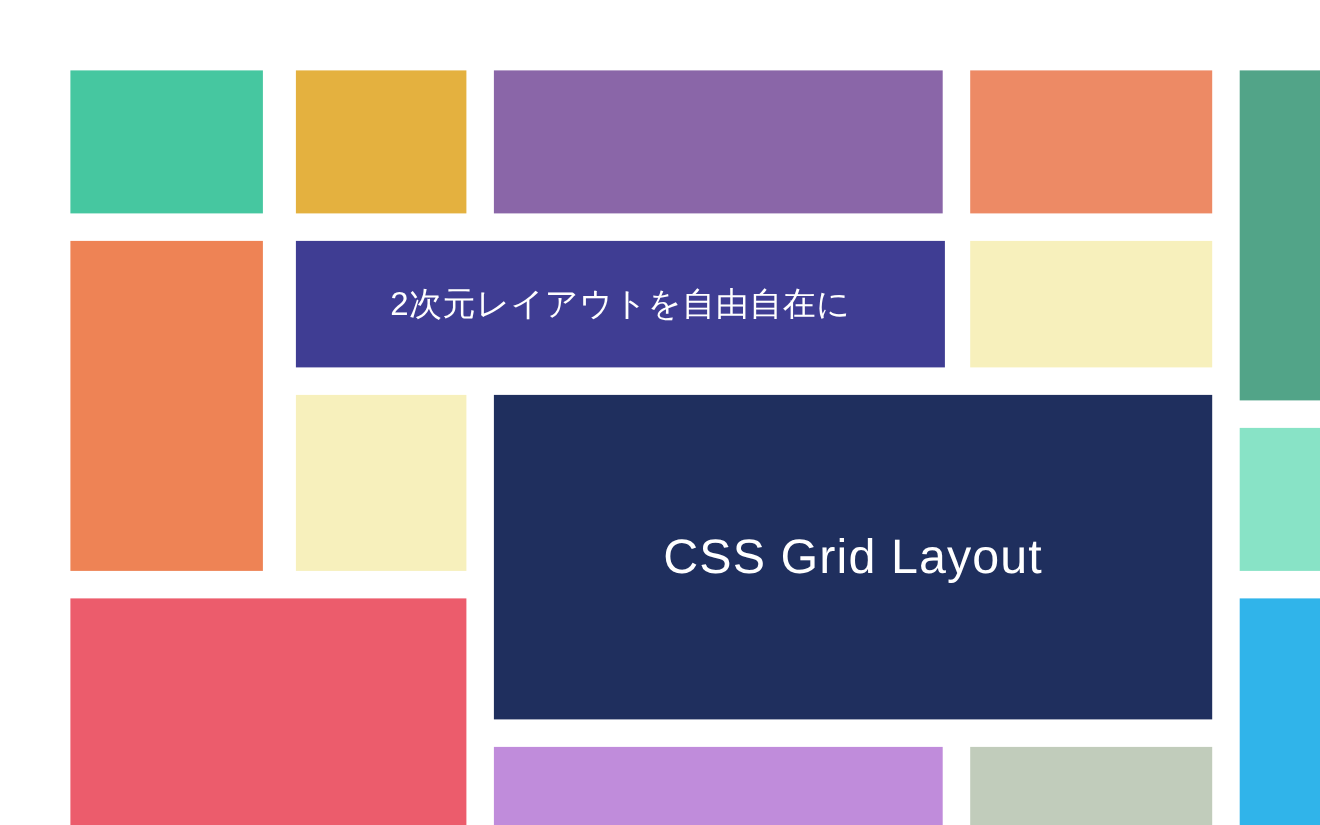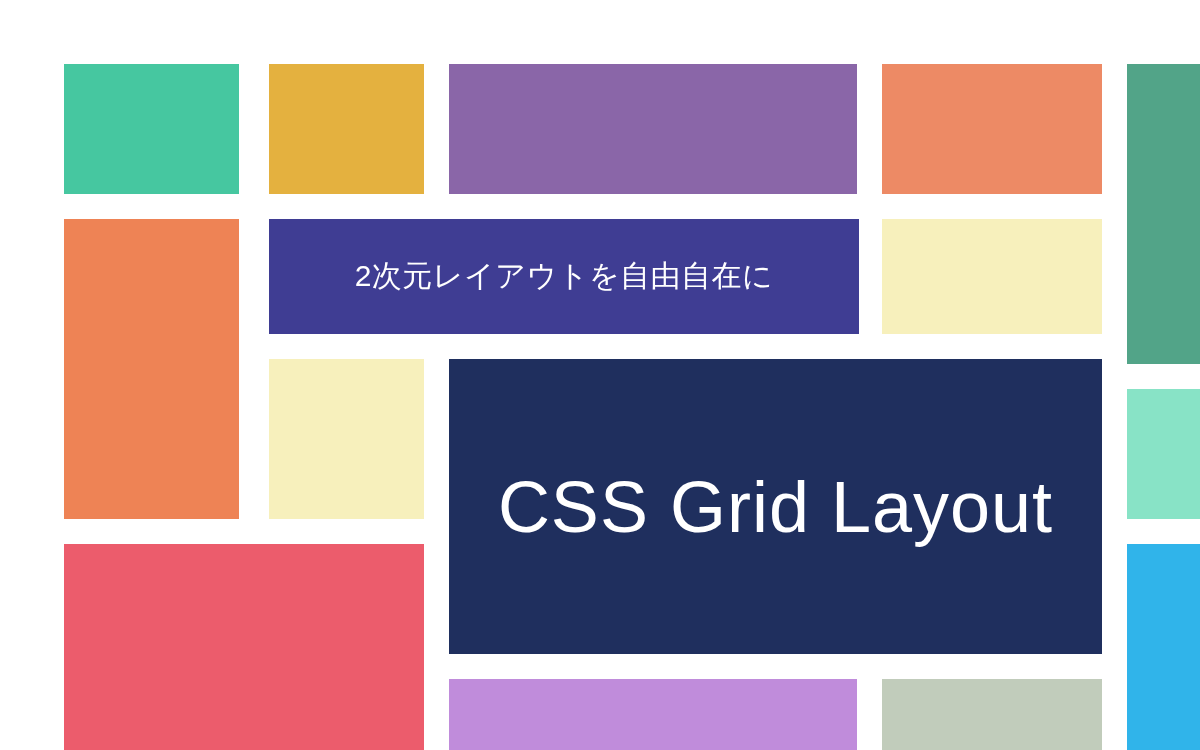--- a/index.html
+++ b/index.html
@@ -29,21 +29,21 @@
     .t-orange-2  { left: 0;    top: 155px; width: 175px; height: 300px; background: #ee8355; }
     .t-subtitle  { left: 205px; top: 155px; width: 590px; height: 115px; background: #3f3d93;
                    color: #fff; display: flex; align-items: center; justify-content: center;
                    font-size: 30px; font-weight: 500; letter-spacing: 0.5px; }
     .t-cream-1   { left: 818px; top: 155px; width: 220px; height: 115px; background: #f7f0bc; }
 
     
     .t-cream-2   { left: 205px; top: 295px; width: 155px; height: 160px; background: #f7f0bc; }
     .t-title     { left: 385px; top: 295px; width: 653px; height: 295px; background: #1f2f5e;
                    color: #fff; display: flex; align-items: center; justify-content: center;
-                   font-size: 72px; font-weight: 400; letter-spacing: 1px; }
+                   font-size: 44px; font-weight: 400; letter-spacing: 1px; }
     .t-mint-1    { left: 1063px; top: 325px; width: 137px; height: 130px; background: #88e3c6; }
 
     
     .t-pink-1    { left: 0;    top: 480px; width: 360px; height: 270px; background: #ec5c6c; }
     .t-lilac-1   { left: 385px; top: 615px; width: 408px; height: 135px; background: #c08cdb; }
     .t-sage-1    { left: 818px; top: 615px; width: 220px; height: 135px; background: #c1ccbb; }
     .t-blue-1    { left: 1063px; top: 480px; width: 137px; height: 270px; background: #30b4ea; }
   </style>
 </head>
 <body>

